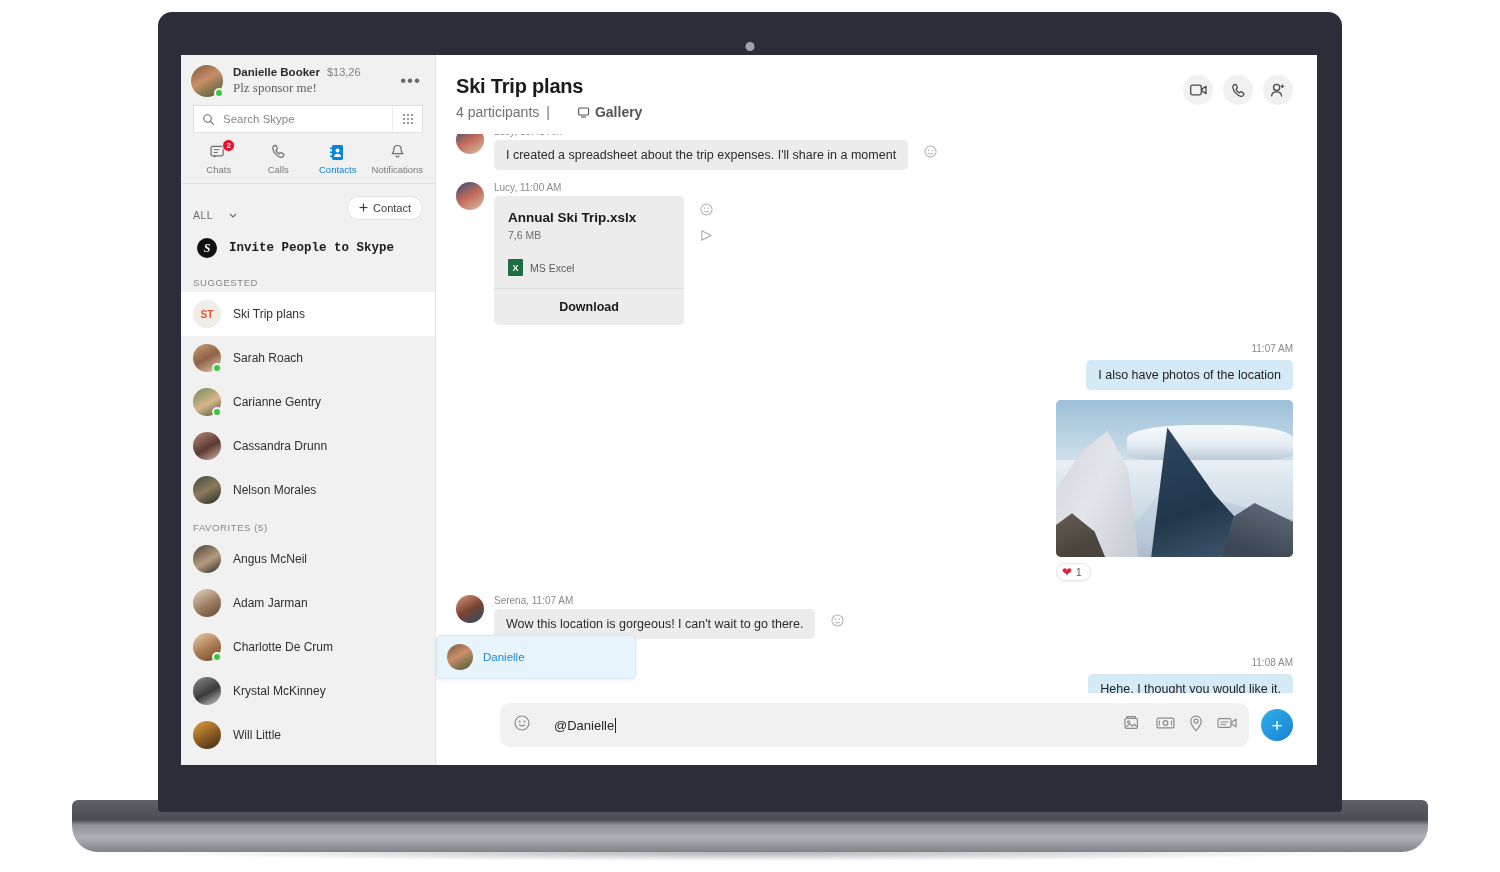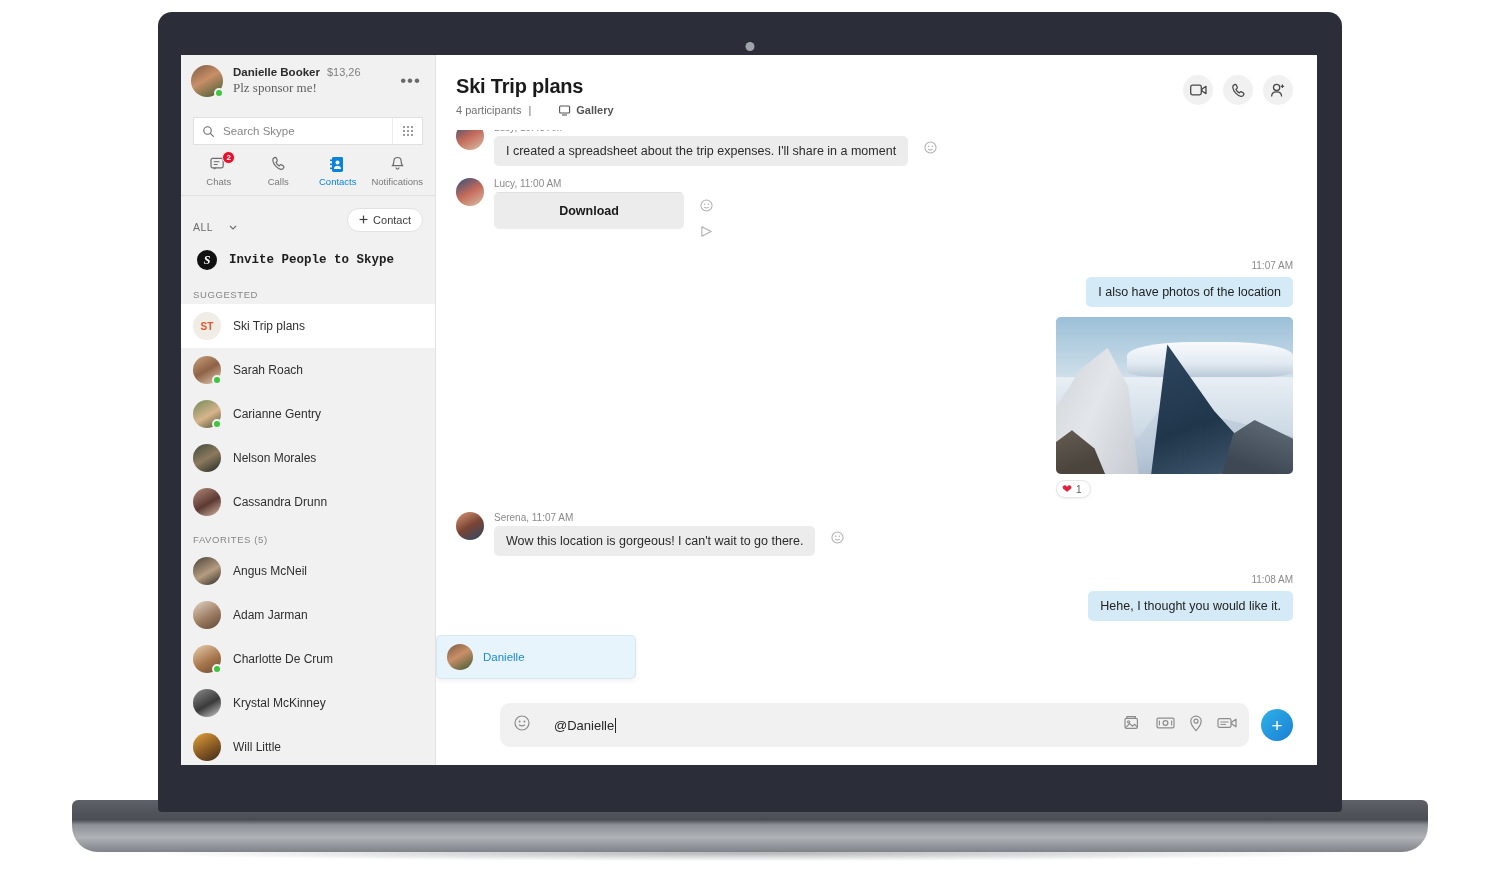--- a/index.html
+++ b/index.html
@@ -49,21 +49,21 @@
   
   .sidebar {
     width: 255px; height: 100%;
     background: #f1f1f1;
     display: flex; flex-direction: column;
     flex: 0 0 255px;
     border-right: 1px solid #e3e3e3;
   }
   .profile-row {
     display: flex; align-items: center;
-    padding: 10px 12px 20px 10px;
+    padding: 10px 12px 8px 10px;
   }
   .avatar {
     border-radius: 50%; background-size: cover; background-position: center;
     position: relative; flex: none;
   }
   .av-32 { width: 32px; height: 32px; }
   .av-28 { width: 28px; height: 28px; }
   .av-26 { width: 26px; height: 26px; }
   .presence {
     position: absolute; right: -1px; bottom: -1px;
@@ -155,21 +155,21 @@
     display: flex; align-items: center; justify-content: center; flex: none;
   }
 
   
   .chat { flex: 1; display: flex; flex-direction: column; background: #fff; min-width: 0; }
   .chat-header {
     display: flex; align-items: flex-start; justify-content: space-between;
     padding: 20px 24px 14px 20px;
   }
   .chat-title { font-size: 20px; font-weight: bold; color: #1a1a1a; letter-spacing: -.2px; }
-  .chat-sub { display: flex; align-items: center; gap: 7px; margin-top: 6px; font-size: 11px; color: #727272; }
+  .chat-sub { display: flex; align-items: center; gap: 7px; margin-top: 6px; font-size: 14px; color: #727272; }
   .chat-sub .gal { display: flex; align-items: center; gap: 5px; font-weight: bold; color: #545454; cursor: pointer; padding-left: 21px; }
   .hdr-actions { display: flex; gap: 10px; }
   .circle-btn {
     width: 30px; height: 30px; border-radius: 50%; background: #f1f1f1;
     display: flex; align-items: center; justify-content: center; cursor: pointer;
   }
 
   .messages { flex: 1; padding: 0 24px 0 20px; position: relative; overflow: hidden; }
   .msg-in { display: flex; gap: 10px; margin-bottom: 12px; }
   .msg-body { min-width: 0; }
@@ -428,26 +428,26 @@
           </span>
         <span class="contact-name">Sarah Roach</span>
       </div>
       <div class="contact-row">
         <span class="avatar av-28 ph3">
             <span class="presence"></span>
           </span>
         <span class="contact-name">Carianne Gentry</span>
       </div>
       <div class="contact-row">
+        <span class="avatar av-28 ph5"></span>
+        <span class="contact-name">Cassandra Drunn</span>
+      </div>
+      <div class="contact-row">
         <span class="avatar av-28 ph4"></span>
         <span class="contact-name">Nelson Morales</span>
-      </div>
-      <div class="contact-row">
-        <span class="avatar av-28 ph5"></span>
-        <span class="contact-name">Cassandra Drunn</span>
       </div>
 
       <div class="grouphdr">FAVORITES (5)</div>
 
       <div class="contact-row">
         <span class="avatar av-28 ph7"></span>
         <span class="contact-name">Angus McNeil</span>
       </div>
       <div class="contact-row">
         <span class="avatar av-28 ph6"></span>
@@ -529,20 +529,28 @@
           </div>
         </div>
       </div>
 
       <div class="msg-in">
         <div class="avatar av-28 ph11"></div>
         <div class="msg-body">
           <div class="msg-meta">Lucy, 11:00 AM</div>
           <div class="bubble-wrap">
             <div class="filecard">
+              <div class="filecard-top">
+                <div class="file-name">Annual Ski Trip.xslx</div>
+                <div class="file-size">7,6 MB</div>
+                <div class="file-app">
+                  <span class="xl-icon">X</span>
+                  <span class="file-app-name">MS Excel</span>
+                </div>
+              </div>
               <div class="download-btn">Download</div>
             </div>
             <div class="react-col">
               <span>
                 <svg width="13" height="13" viewBox="0 0 14 14">
                     <circle cx="7" cy="7" r="6" fill="none" stroke="#b0b0b0" stroke-width="1.1"></circle>
                     <circle cx="5" cy="5.6" r=".8" fill="#b0b0b0"></circle>
                     <circle cx="9" cy="5.6" r=".8" fill="#b0b0b0"></circle>
                     <path d="M4.6 8.8 Q7 10.6 9.4 8.8" fill="none" stroke="#b0b0b0" stroke-width="1.1"></path>
                   </svg>

